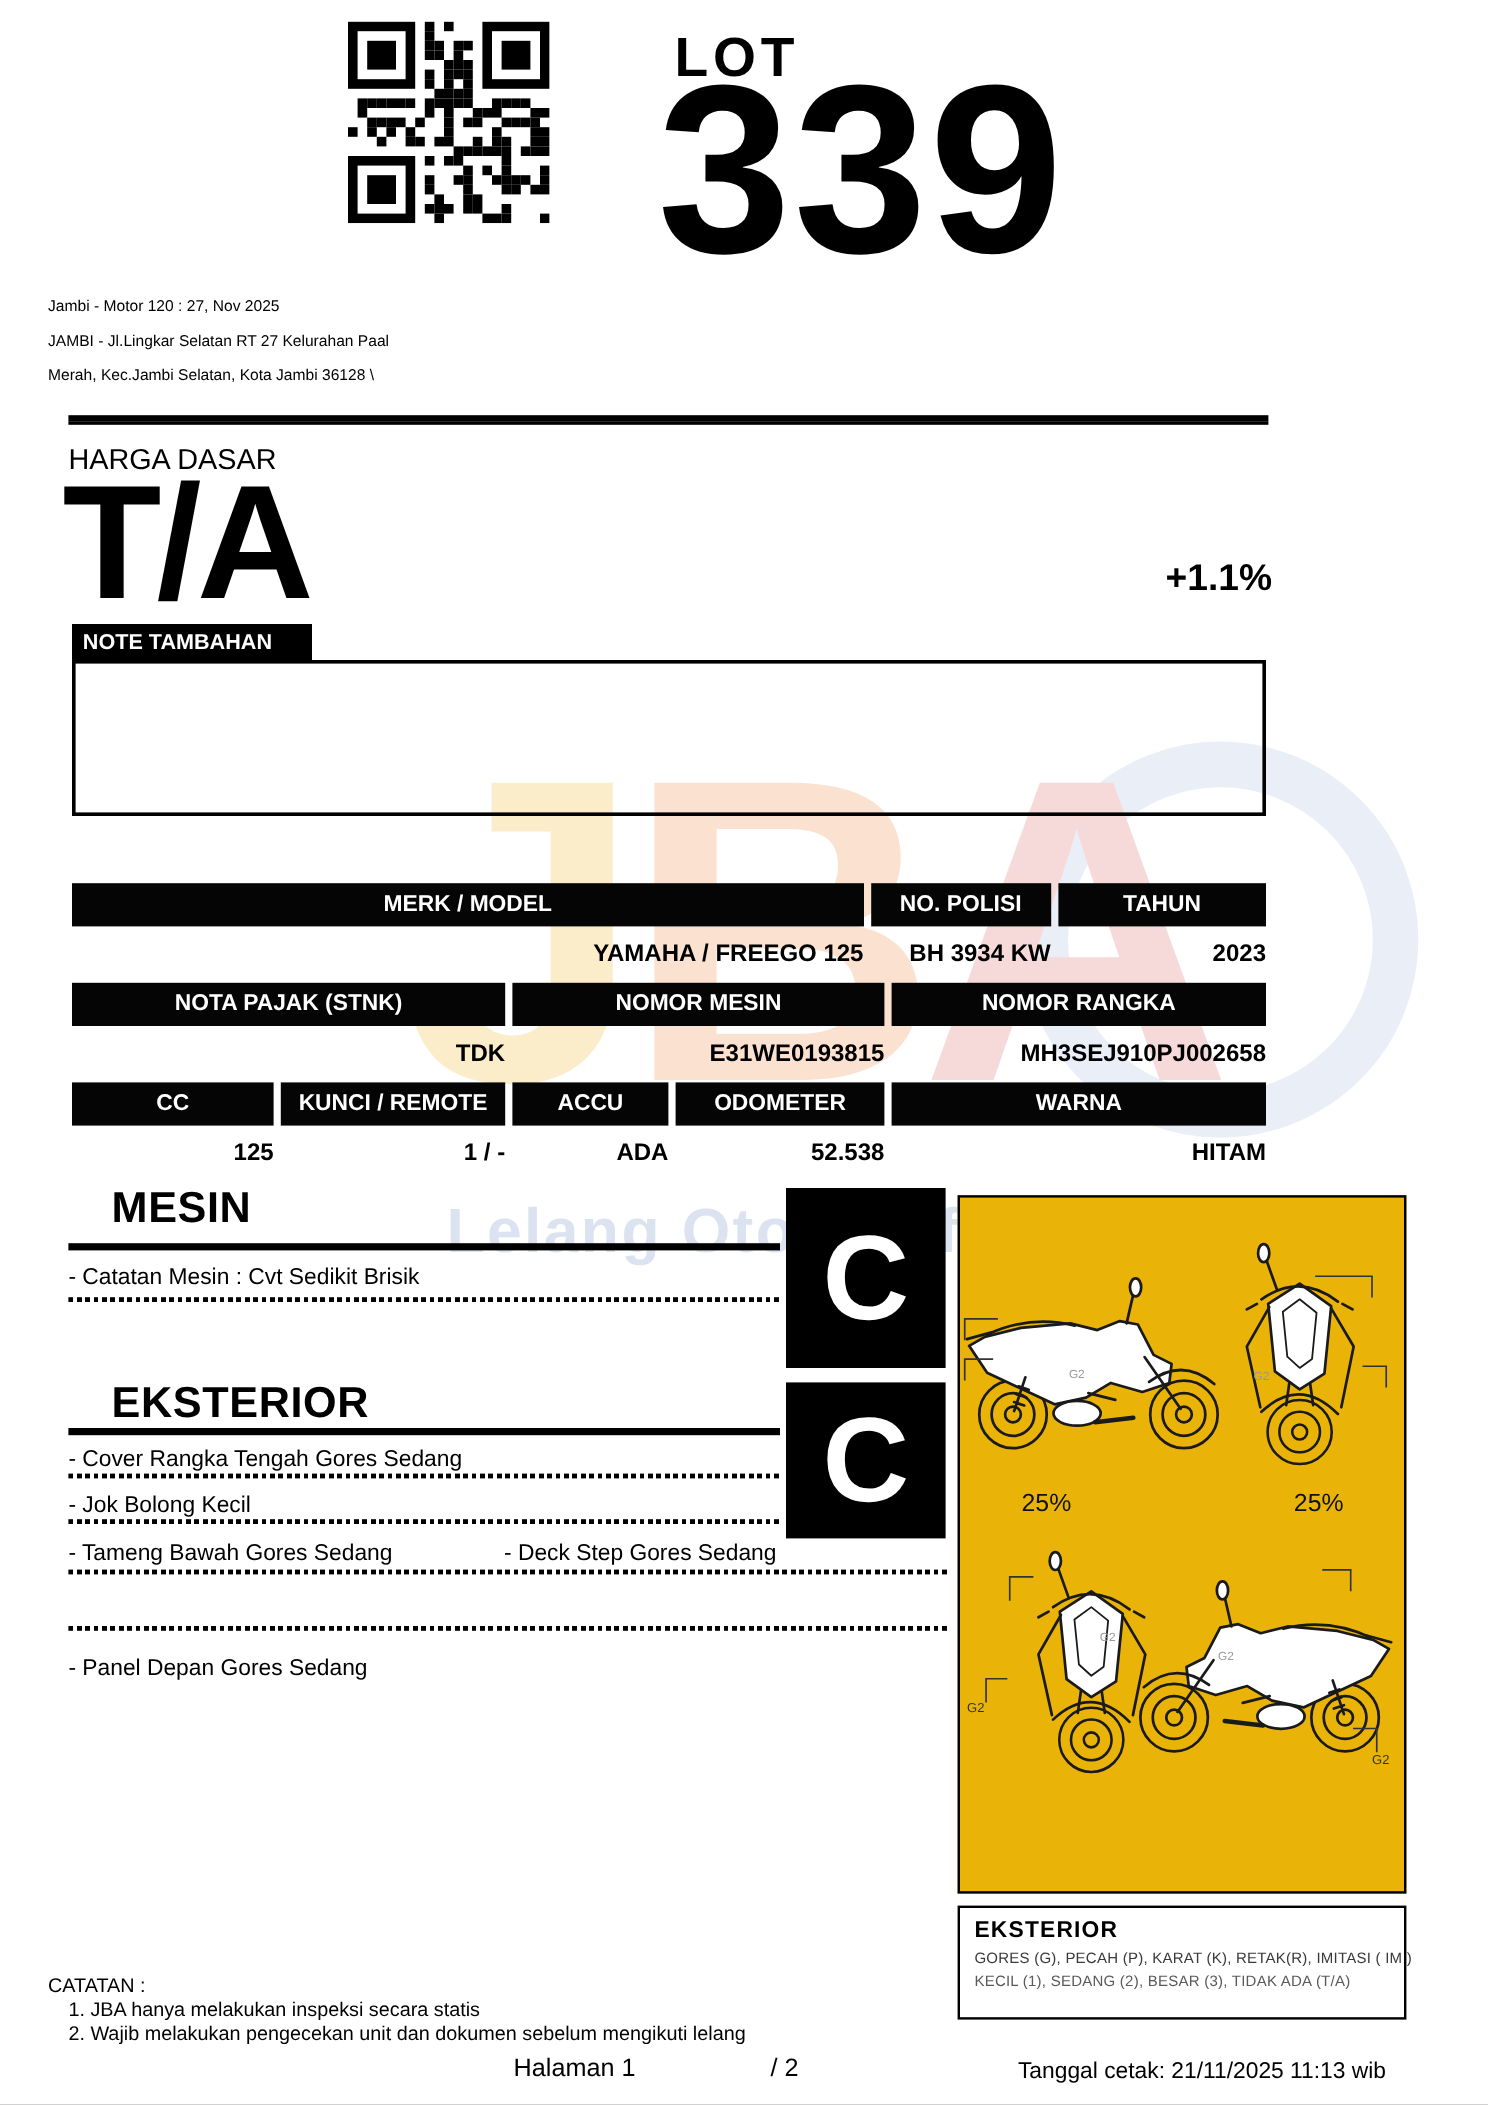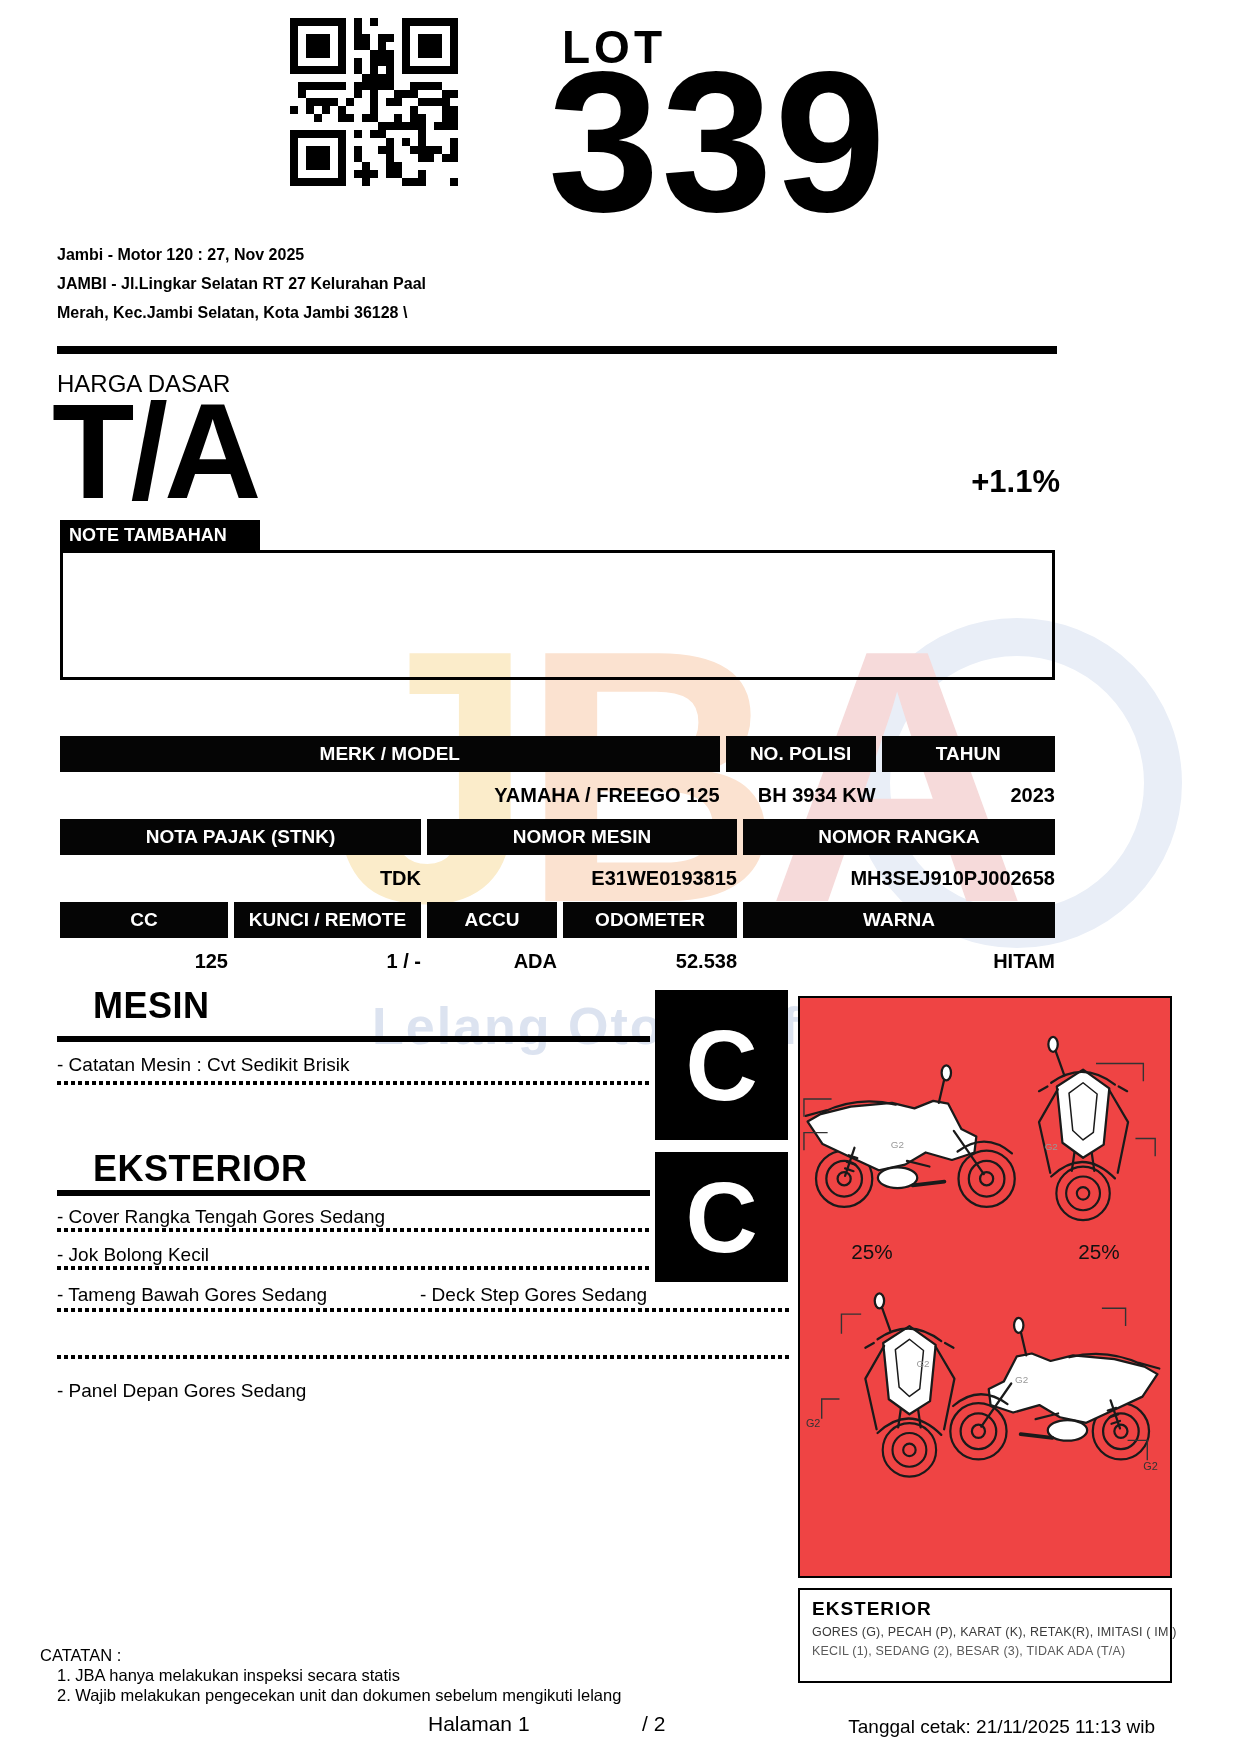--- a/index.html
+++ b/index.html
@@ -14,21 +14,21 @@
            letter-spacing:-14px;line-height:1;white-space:nowrap;}
   #wm-ring{position:absolute;left:852px;top:618px;width:330px;height:330px;border-radius:50%;
            border:38px solid #e9eef7;}
   #wm-tagline{position:absolute;left:372px;top:996px;font-size:52px;font-weight:bold;
               letter-spacing:2px;white-space:nowrap;}
 
   
   #qr{left:290px;top:18px;width:168px;height:168px;}
   #lot-label{left:562px;top:24px;font-size:46px;font-weight:bold;letter-spacing:4px;line-height:1;}
   #lot-number{left:548px;top:42px;font-size:200px;font-weight:bold;line-height:1;letter-spacing:2px;}
-  #addr{left:57px;top:240px;font-size:16px;line-height:29px;font-weight:bold;}
+  #addr{left:40px;top:240px;font-size:13px;line-height:29px;}
   #hr-double{left:57px;top:346px;width:1000px;height:4px;border-top:5px solid #000;border-bottom:3px solid #000;}
   #harga-label{left:57px;top:370px;font-size:24px;}
   #harga-value{left:52px;top:384px;font-size:135px;font-weight:bold;line-height:1;letter-spacing:-4px;}
   #pct{left:860px;top:464px;width:200px;font-size:31px;font-weight:bold;text-align:right;}
   #note-label{left:60px;top:520px;width:200px;height:30px;background:#000;color:#fff;
               font-size:18px;font-weight:bold;line-height:30px;padding-left:9px;}
   #note-box{left:60px;top:550px;width:995px;height:130px;border:3px solid #000;background:transparent;}
 
   
   .trow{left:60px;width:995px;display:flex;gap:6px;}
@@ -45,21 +45,21 @@
   .rule{left:57px;width:593px;height:6px;background:#000;}
   .dots{left:57px;height:4px;background:repeating-linear-gradient(90deg,#000 0 4px,transparent 4px 7px);}
   .dots-s{width:593px}.dots-w{width:733px}
   .item{font-size:19px;line-height:22px;white-space:nowrap;}
   .irow{left:57px;width:733px;display:flex;}
   .irow .colL{width:363px;}
   .grade-box{width:133px;background:#000;color:#fff;display:flex;align-items:center;justify-content:center;
              font-size:100px;font-weight:bold;}
 
   
-  #panel{left:798px;top:996px;width:374px;height:582px;border:2.5px solid #000;background:#ef4444;}
+  #panel{left:798px;top:996px;width:374px;height:582px;border:2.5px solid #000;background:#eab308;}
   #keterangan{left:798px;top:1588px;width:374px;height:95px;border:2.5px solid #000;background:#fff;
               padding:8px 12px;}
   #ket-title{font-size:19px;font-weight:bold;letter-spacing:1px;}
   .ket-line{font-size:12.5px;margin-top:5px;letter-spacing:0.2px;white-space:nowrap;}
   #ket-l1{color:#3a3a3a;}
   #ket-l2{color:#5a5a5a;}
 
   
   #catatan-title{left:40px;top:1646px;font-size:16.5px;}
   .cat-item{left:57px;font-size:16.5px;}

